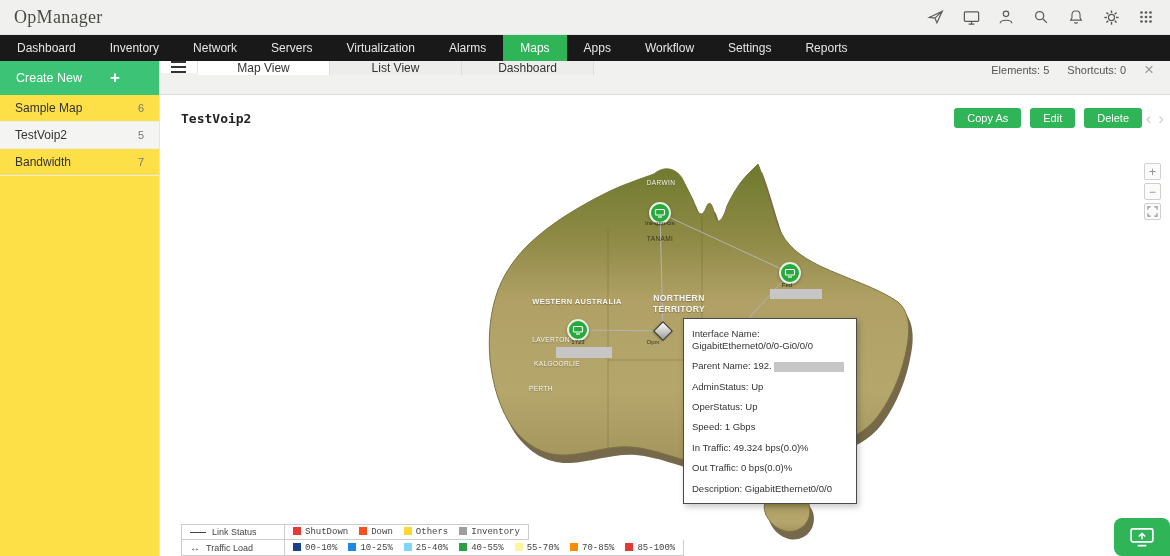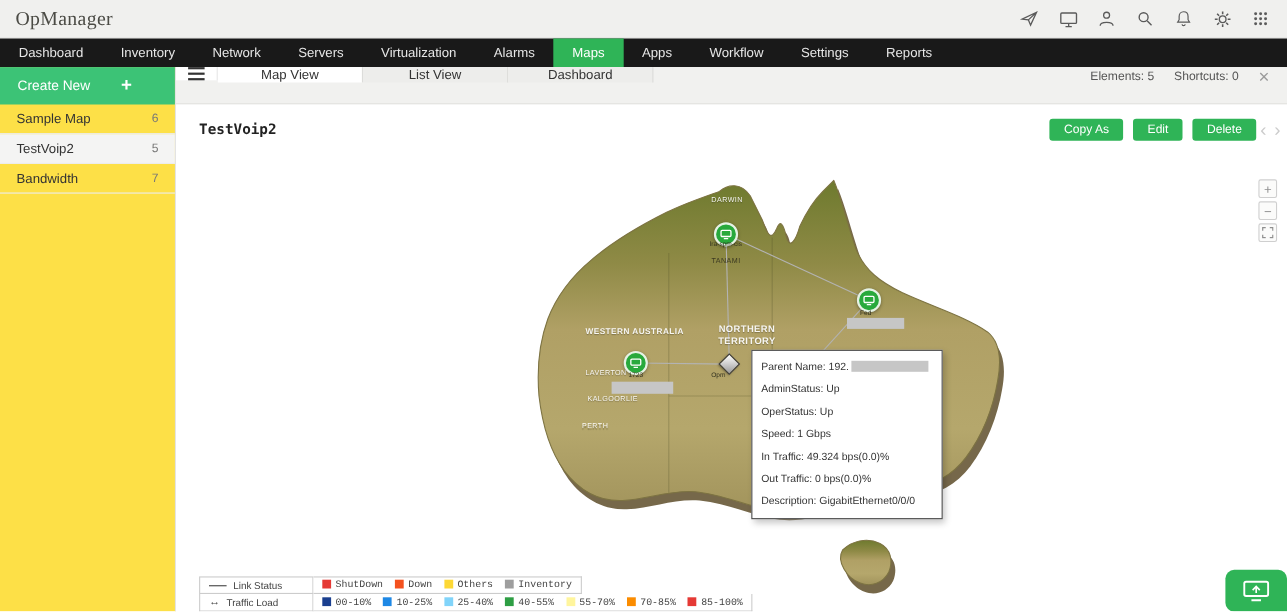--- a/index.html
+++ b/index.html
@@ -259,20 +259,21 @@
           <path d="M4 10 h4" stroke="#fff" stroke-width="1.2"></path>
         </svg>
     </div>
     <div class="node-label" style="left:418px; top:244px;">1723</div>
     <div class="redact" style="left:396px; top:252px; width:56px; height:11px;"></div>
 
     <div class="diamond" style="left:496px; top:229px;"></div>
     <div class="node-label" style="left:493px; top:244px;">Opm</div>
 
     <div class="tooltip">
+      <div class="tline">Interface Name: GigabitEthernet0/0/0-Gi0/0/0</div>
       <div class="tline"><span>Parent Name: 192.</span><span class="redact-inline"></span></div>
       <div class="tline">AdminStatus: Up</div>
       <div class="tline">OperStatus: Up</div>
       <div class="tline">Speed: 1 Gbps</div>
       <div class="tline">In Traffic: 49.324 bps(0.0)%</div>
       <div class="tline">Out Traffic: 0 bps(0.0)%</div>
       <div class="tline">Description: GigabitEthernet0/0/0</div>
     </div>
 
     <div class="zoomctl">

